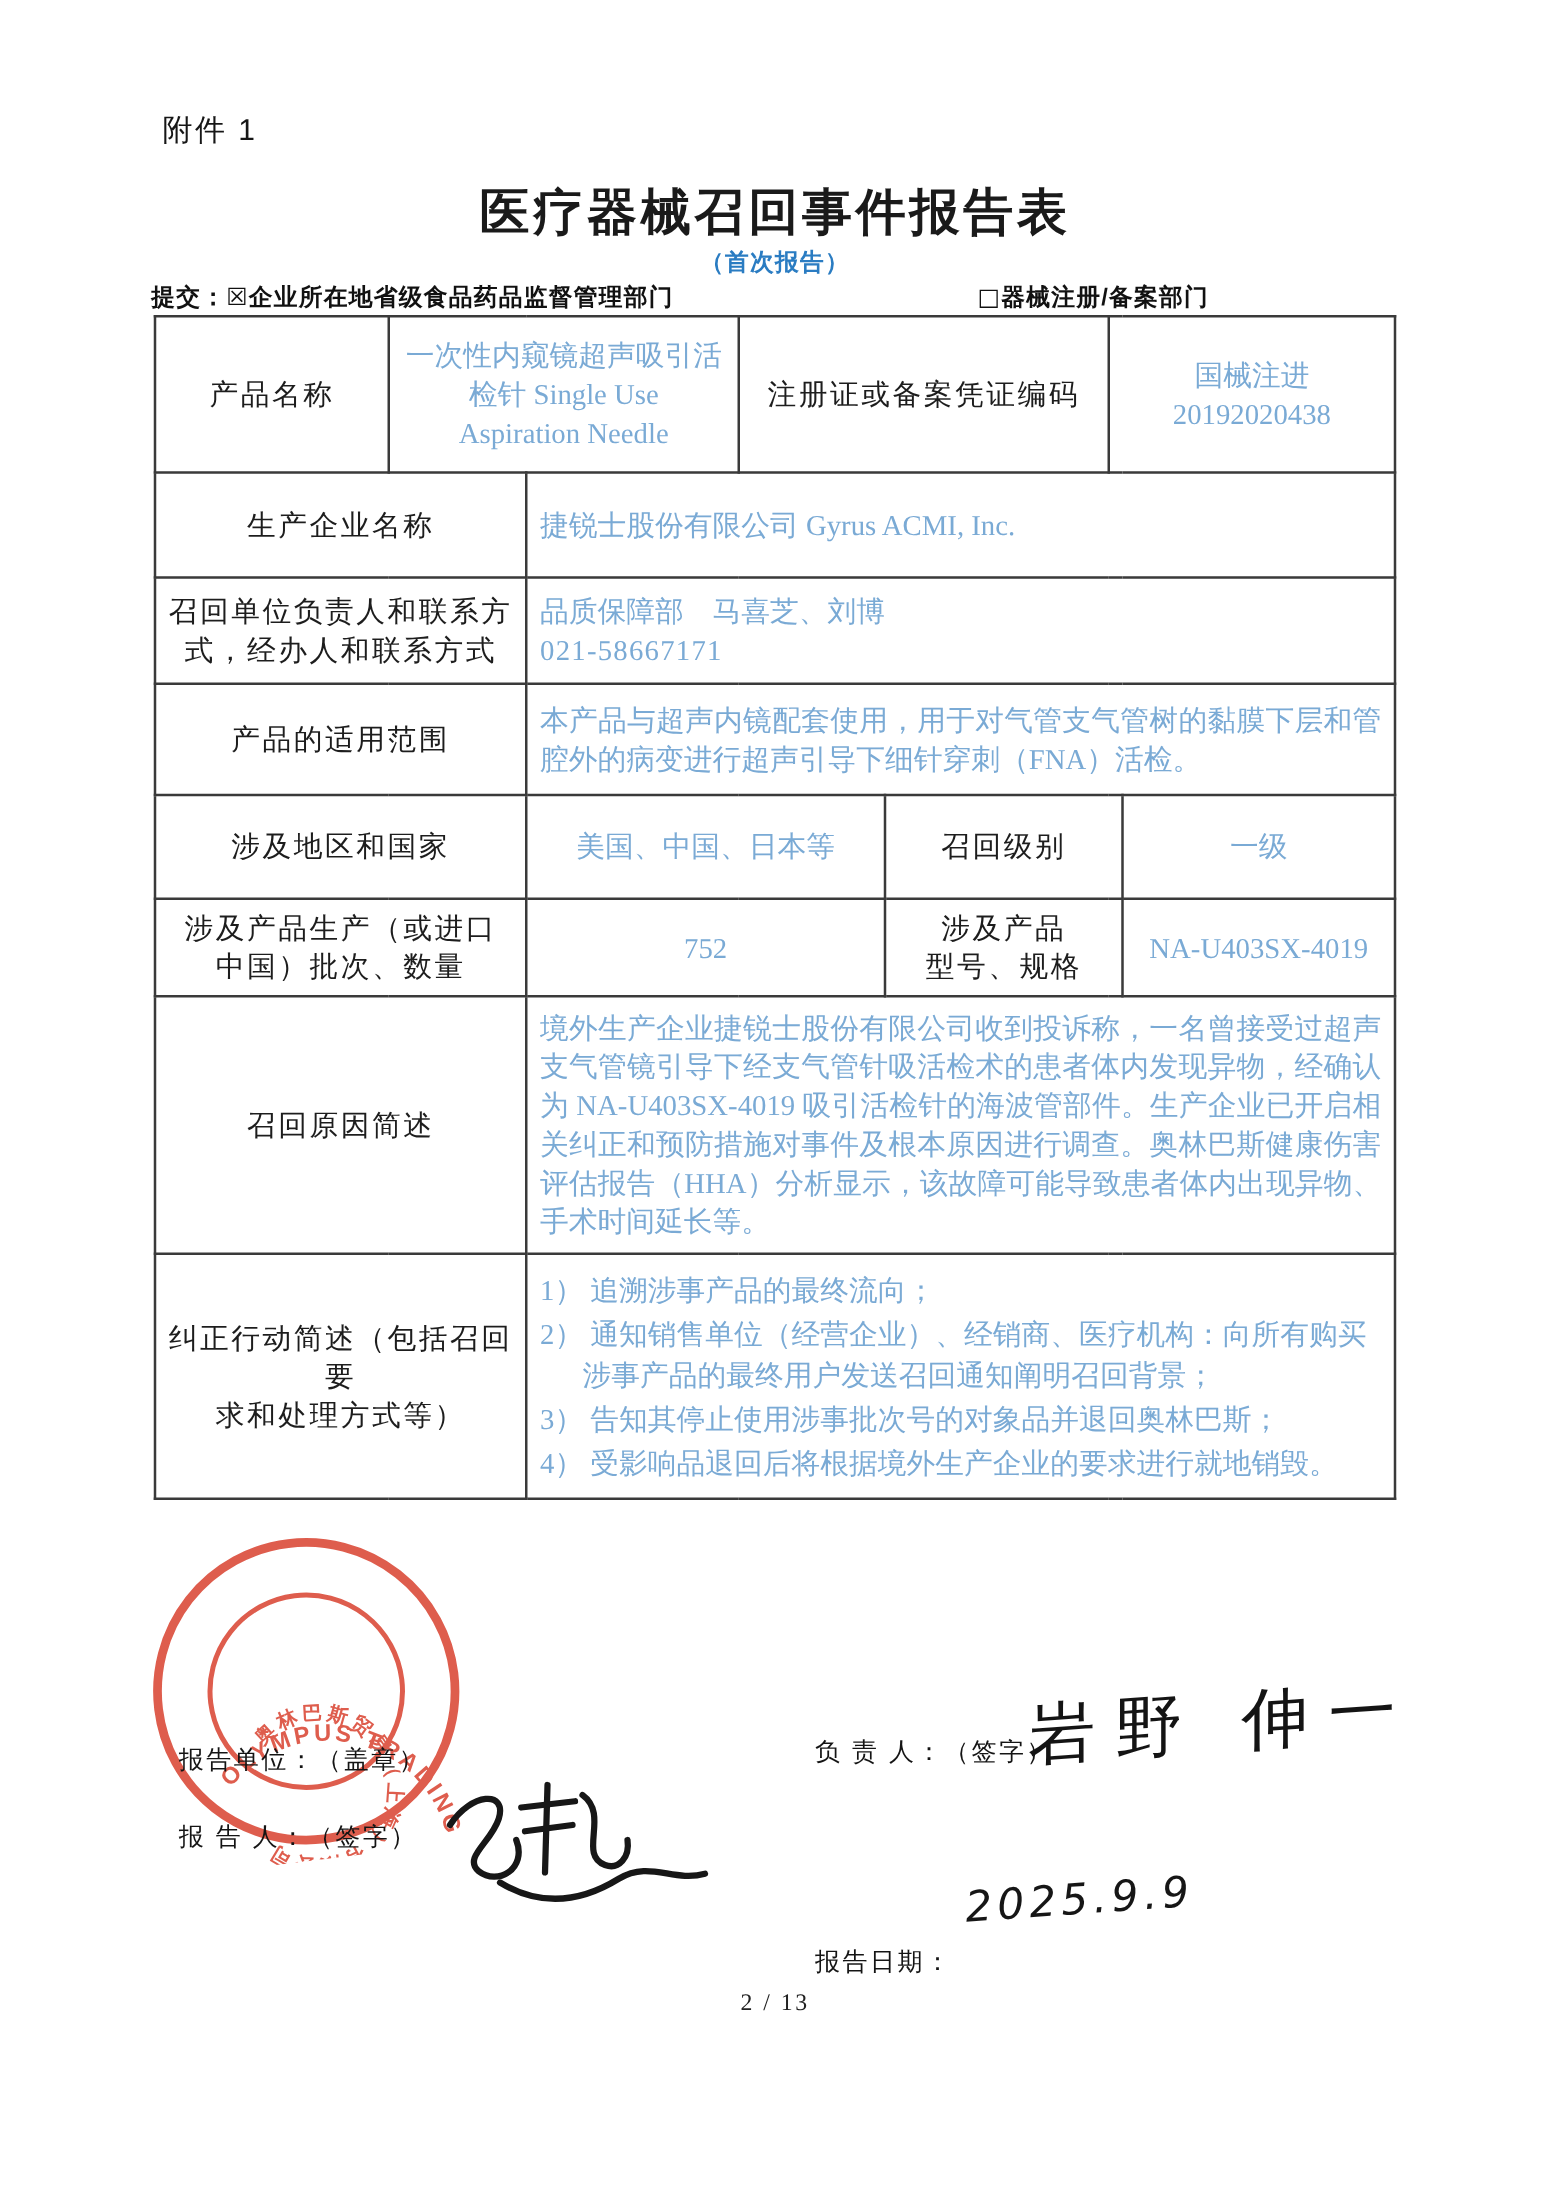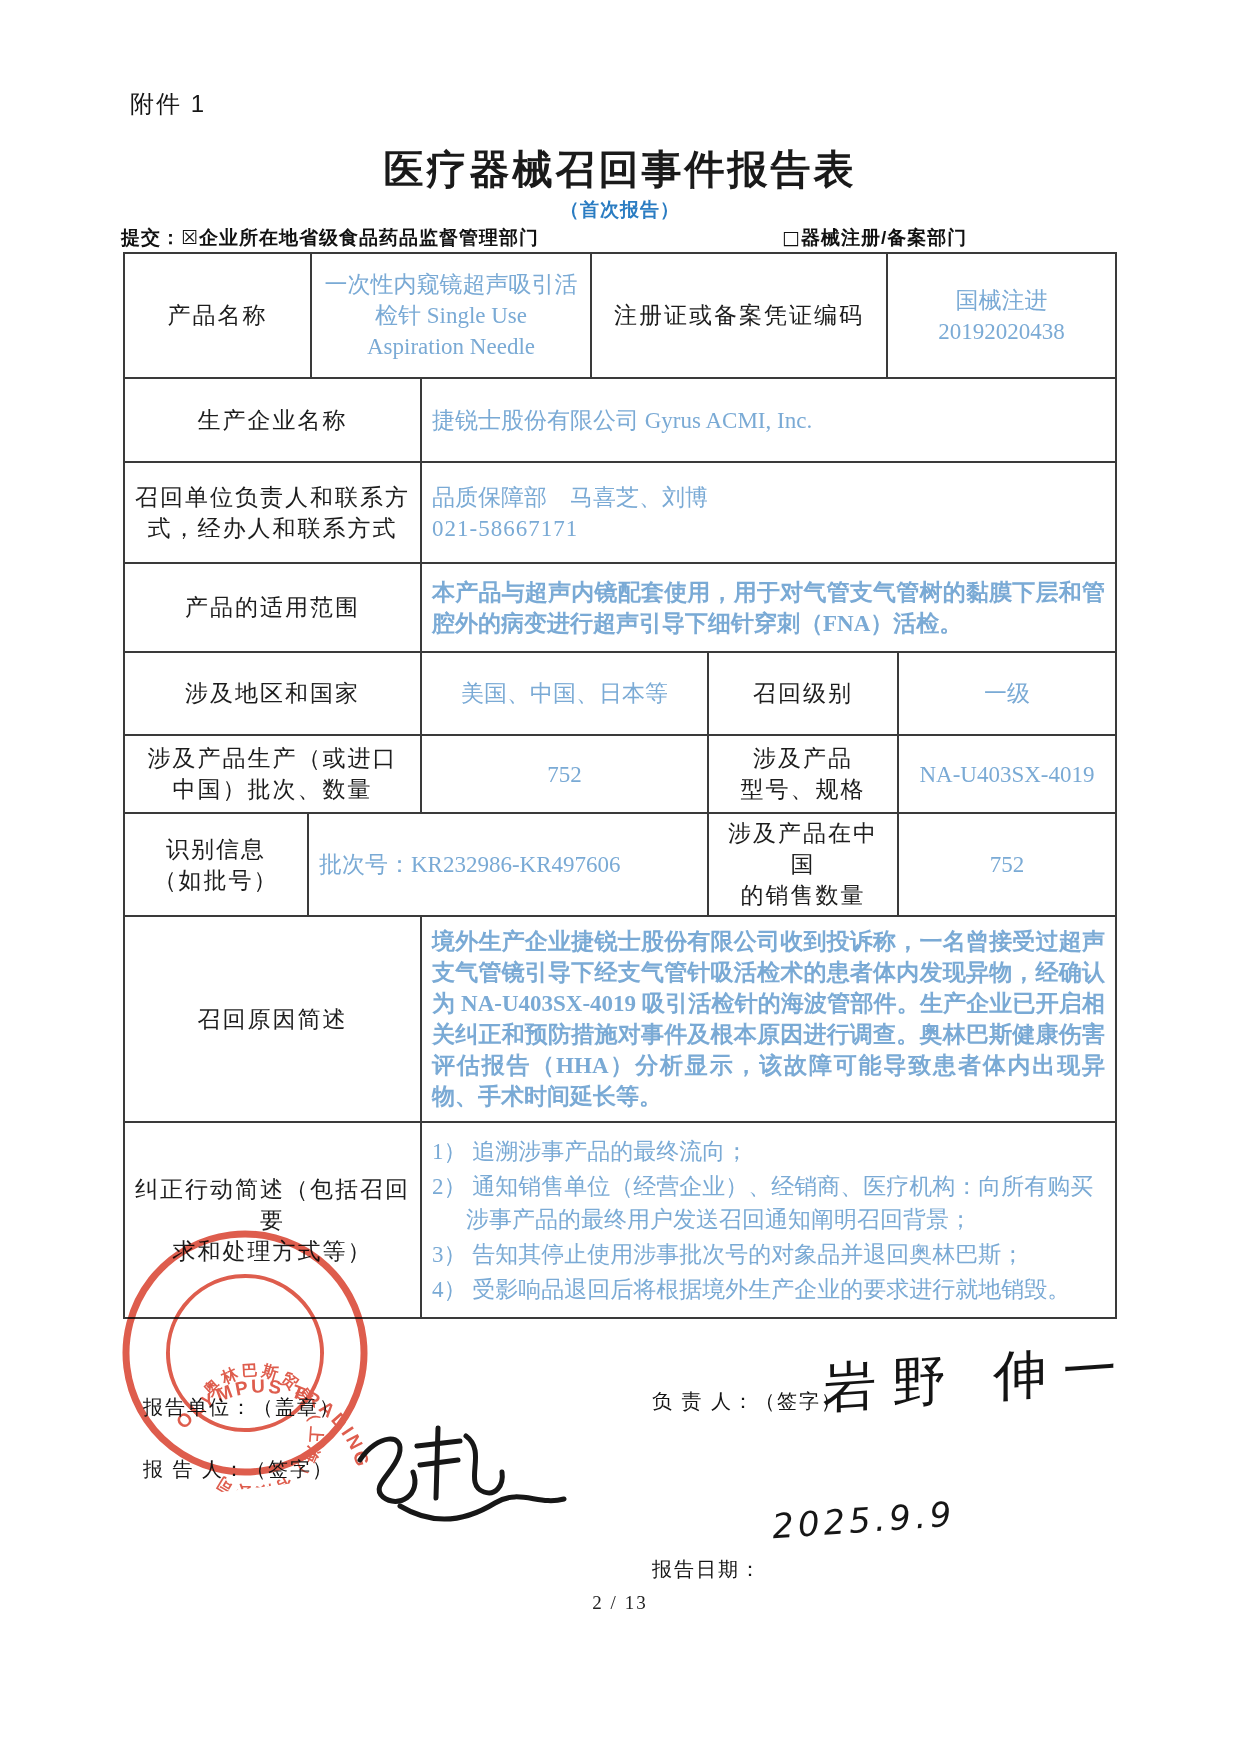--- a/index.html
+++ b/index.html
@@ -37,21 +37,21 @@
     text-align:center;color:#1d1d1d;letter-spacing:2px;white-space:pre-line;
   }
   td.val{
     text-align:center;color:#7aaad5;white-space:pre-line;
     font-family:"Liberation Serif","DejaVu Serif",serif;
   }
   td.val-left{
     text-align:left;color:#7aaad5;padding-left:16px;
     font-family:"Liberation Serif","DejaVu Serif",serif;
   }
-  td.val-para{line-height:34px;text-align:justify;padding-right:14px;font-weight:bold;}
+  td.val-para{line-height:34px;text-align:justify;padding-right:14px;}
   .phone-line{letter-spacing:1px;}
   .action-item{padding-left:34px;text-indent:-34px;line-height:33px;margin:2px 0;color:#7aaad5;}
 
   .footer-label{position:absolute;font-size:20px;color:#141414;letter-spacing:2px;}
   .sig-responsible{
     position:absolute;left:822px;top:1342px;font-size:54px;color:#141414;
     letter-spacing:16px;transform:rotate(-4deg) skewX(-4deg);white-space:nowrap;
   }
   .sig-date{
     position:absolute;left:772px;top:1500px;font-size:34px;color:#161616;
@@ -103,21 +103,21 @@
     <td class="val" colspan="2">一次性内窥镜超声吸引活
 检针 Single Use
 Aspiration Needle</td>
     <td class="lbl" colspan="2">注册证或备案凭证编码</td>
     <td class="val" colspan="2">国械注进 20192020438</td>
   </tr>
   <tr style="height:84px">
     <td class="lbl" colspan="3">生产企业名称</td>
     <td class="val-left" colspan="5">捷锐士股份有限公司 Gyrus ACMI, Inc.</td>
   </tr>
-  <tr style="height:101px">
+  <tr style="height:85px">
     <td class="lbl" colspan="3">召回单位负责人和联系方
 式，经办人和联系方式</td>
     <td class="val-left" colspan="5">
       <div>品质保障部　马喜芝、刘博</div>
       <div class="phone-line">021-58667171</div>
     </td>
   </tr>
   <tr style="height:89px">
     <td class="lbl" colspan="3">产品的适用范围</td>
     <td class="val-left val-para" colspan="5">本产品与超声内镜配套使用，用于对气管支气管树的黏膜下层和管腔外的病变进行超声引导下细针穿刺（FNA）活检。</td>
@@ -128,28 +128,20 @@
     <td class="lbl" colspan="2">召回级别</td>
     <td class="val">一级</td>
   </tr>
   <tr style="height:78px">
     <td class="lbl" colspan="3">涉及产品生产（或进口
 中国）批次、数量</td>
     <td class="val" colspan="2">752</td>
     <td class="lbl" colspan="2">涉及产品
 型号、规格</td>
     <td class="val">NA-U403SX-4019</td>
-  </tr>
-  <tr style="height:92px">
-    <td class="lbl">识别信息
-（如批号）</td>
-    <td class="val-left" colspan="4">批次号：KR232986-KR497606</td>
-    <td class="lbl" colspan="2">涉及产品在中国
-的销售数量</td>
-    <td class="val">752</td>
   </tr>
   <tr style="height:206px">
     <td class="lbl" colspan="3">召回原因简述</td>
     <td class="val-left val-para" colspan="5">境外生产企业捷锐士股份有限公司收到投诉称，一名曾接受过超声支气管镜引导下经支气管针吸活检术的患者体内发现异物，经确认为 NA-U403SX-4019 吸引活检针的海波管部件。生产企业已开启相关纠正和预防措施对事件及根本原因进行调查。奥林巴斯健康伤害评估报告（HHA）分析显示，该故障可能导致患者体内出现异物、手术时间延长等。</td>
   </tr>
   <tr style="height:196px">
     <td class="lbl" colspan="3">纠正行动简述（包括召回要
 求和处理方式等）</td>
     <td class="val-left" colspan="5">
       <div class="action-item">1） 追溯涉事产品的最终流向；</div>

